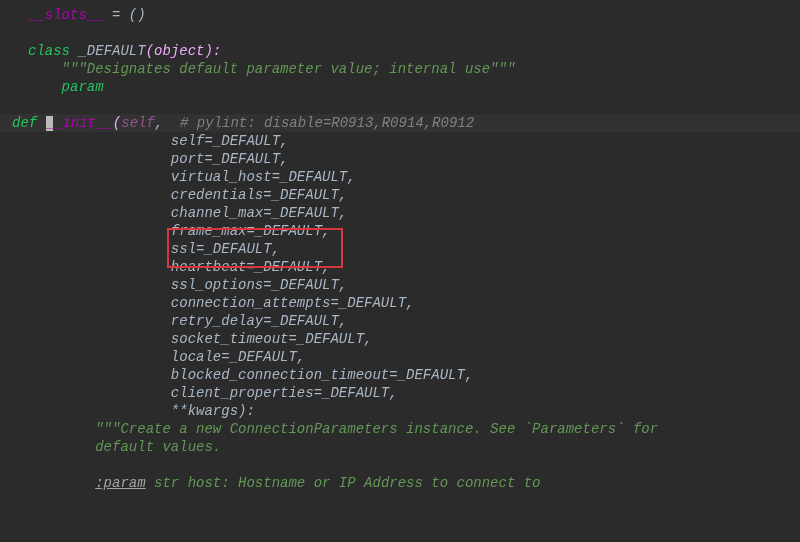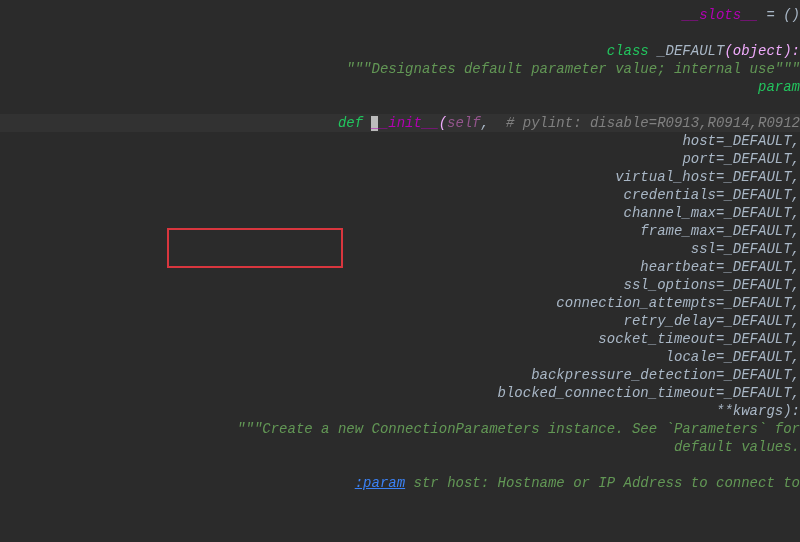--- a/index.html
+++ b/index.html
@@ -17,73 +17,73 @@
   }
   .line { white-space: pre; position: relative; }
   .kw { color: #22c55e; }
   .clsname { color: #a9b7c6; }
   .dunder { color: #b200b2; }  
   .doc { color: #629755; }     
   .paren { color: #f0abfc; }
   .self { color: #94558d; }    
   .cmt { color: #808080; }     
   .defval { color: #a9b7c6; }
-  .rst { color: #3b82f6; text-decoration: underline; } 
+  .rst { color: #a3a3a3; text-decoration: underline; } 
   .highlight-line {
     background: #323232;
     display: block;
     margin-left: -28px;
-    padding-left: 34px;
+    padding-left: 12px;
     width: 800px;
   }
   .cursor {
     display: inline-block;
     width: 7px;
     height: 15px;
     background: #bbbbbb;
     vertical-align: text-bottom;
     margin-right: -7px;
   }
   .redbox {
     position: absolute;
     border: 2px solid #d9363e;
     pointer-events: none;
     z-index: 10;
   }
-  #editor { position: relative; text-align: right; }
+  #editor { position: relative; }
 </style>
 </head>
 <body>
 
 <div id="editor">
 
 <div class="line"><span class="dunder">__slots__</span><span> = ()</span></div>
 <div class="line"> </div>
 <div class="line"><span class="kw">class </span><span class="clsname">_DEFAULT</span><span class="paren">(object):</span></div>
 <div class="line">    <span class="doc">"""Designates default parameter value; internal use"""</span></div>
 <div class="line">    <span class="kw">param</span></div>
 <div class="line"> </div>
 <span class="highlight-line">
       <div class="line"><span class="kw">def </span><span class="cursor"></span><span class="dunder">__init__</span><span class="paren">(</span><span class="self">self</span><span>,  </span><span class="cmt"># pylint: disable=R0913,R0914,R0912</span></div>
     </span>
-<div class="line">                 <span class="defval">host=_DEFAULT,</span></div>
+<div class="line">                 <span class="defval">self=_DEFAULT,</span></div>
 <div class="line">                 <span class="defval">port=_DEFAULT,</span></div>
 <div class="line">                 <span class="defval">virtual_host=_DEFAULT,</span></div>
 <div class="line">                 <span class="defval">credentials=_DEFAULT,</span></div>
 <div class="line">                 <span class="defval">channel_max=_DEFAULT,</span></div>
 <div class="line">                 <span class="defval">frame_max=_DEFAULT,</span></div>
 <div class="line">                 <span class="defval">ssl=_DEFAULT,</span></div>
 <div class="line">                 <span class="defval">heartbeat=_DEFAULT,</span></div>
 <div class="line">                 <span class="defval">ssl_options=_DEFAULT,</span></div>
 <div class="line">                 <span class="defval">connection_attempts=_DEFAULT,</span></div>
 <div class="line">                 <span class="defval">retry_delay=_DEFAULT,</span></div>
 <div class="line">                 <span class="defval">socket_timeout=_DEFAULT,</span></div>
 <div class="line">                 <span class="defval">locale=_DEFAULT,</span></div>
-<div class="line">                 <span class="defval">backpressure_detection=_DEFAULT,</span></div>
 <div class="line">                 <span class="defval">blocked_connection_timeout=_DEFAULT,</span></div>
+<div class="line">                 <span class="defval">client_properties=_DEFAULT,</span></div>
 <div class="line">                 <span class="defval">**kwargs):</span></div>
 <div class="line">        <span class="doc">"""Create a new ConnectionParameters instance. See `Parameters` for</span></div>
 <div class="line">        <span class="doc">default values.</span></div>
 <div class="line"> </div>
 <div class="line">        <span class="rst">:param</span><span class="doc"> str host: Hostname or IP Address to connect to</span></div>
 
 <div class="redbox" style="left:139px; top:222px; width:176px; height:40px;"></div>
 
 </div>
 

